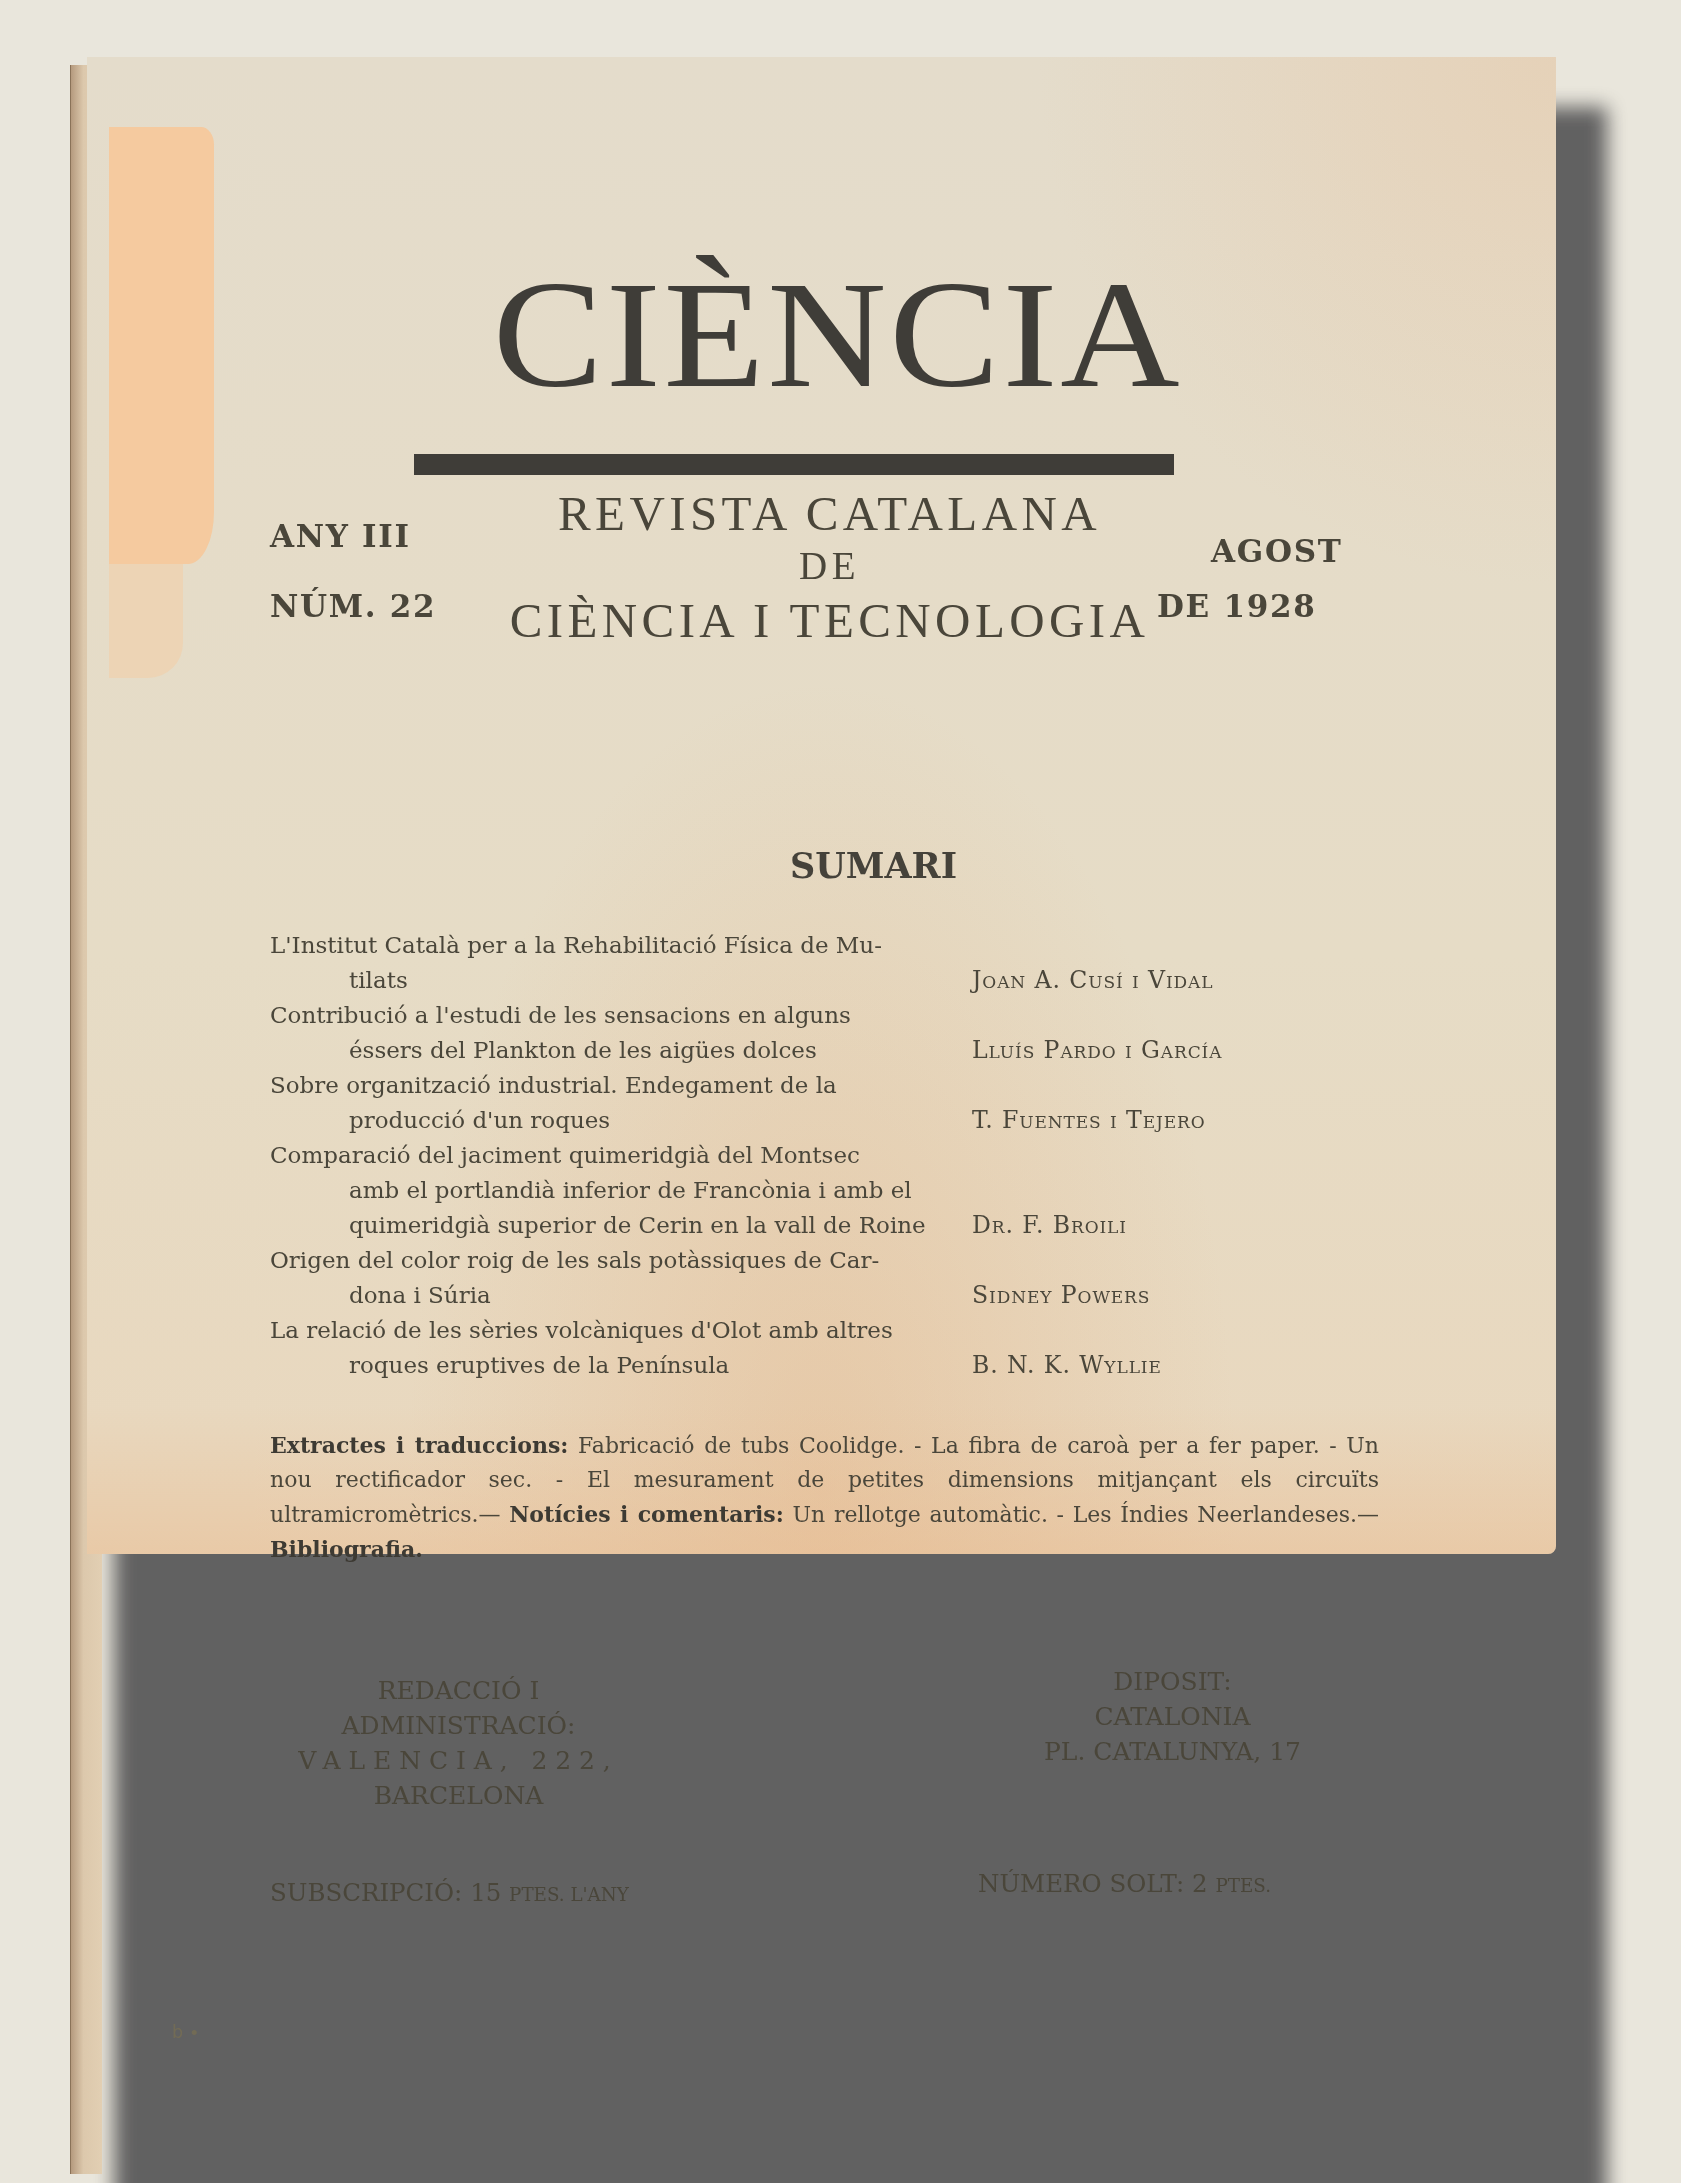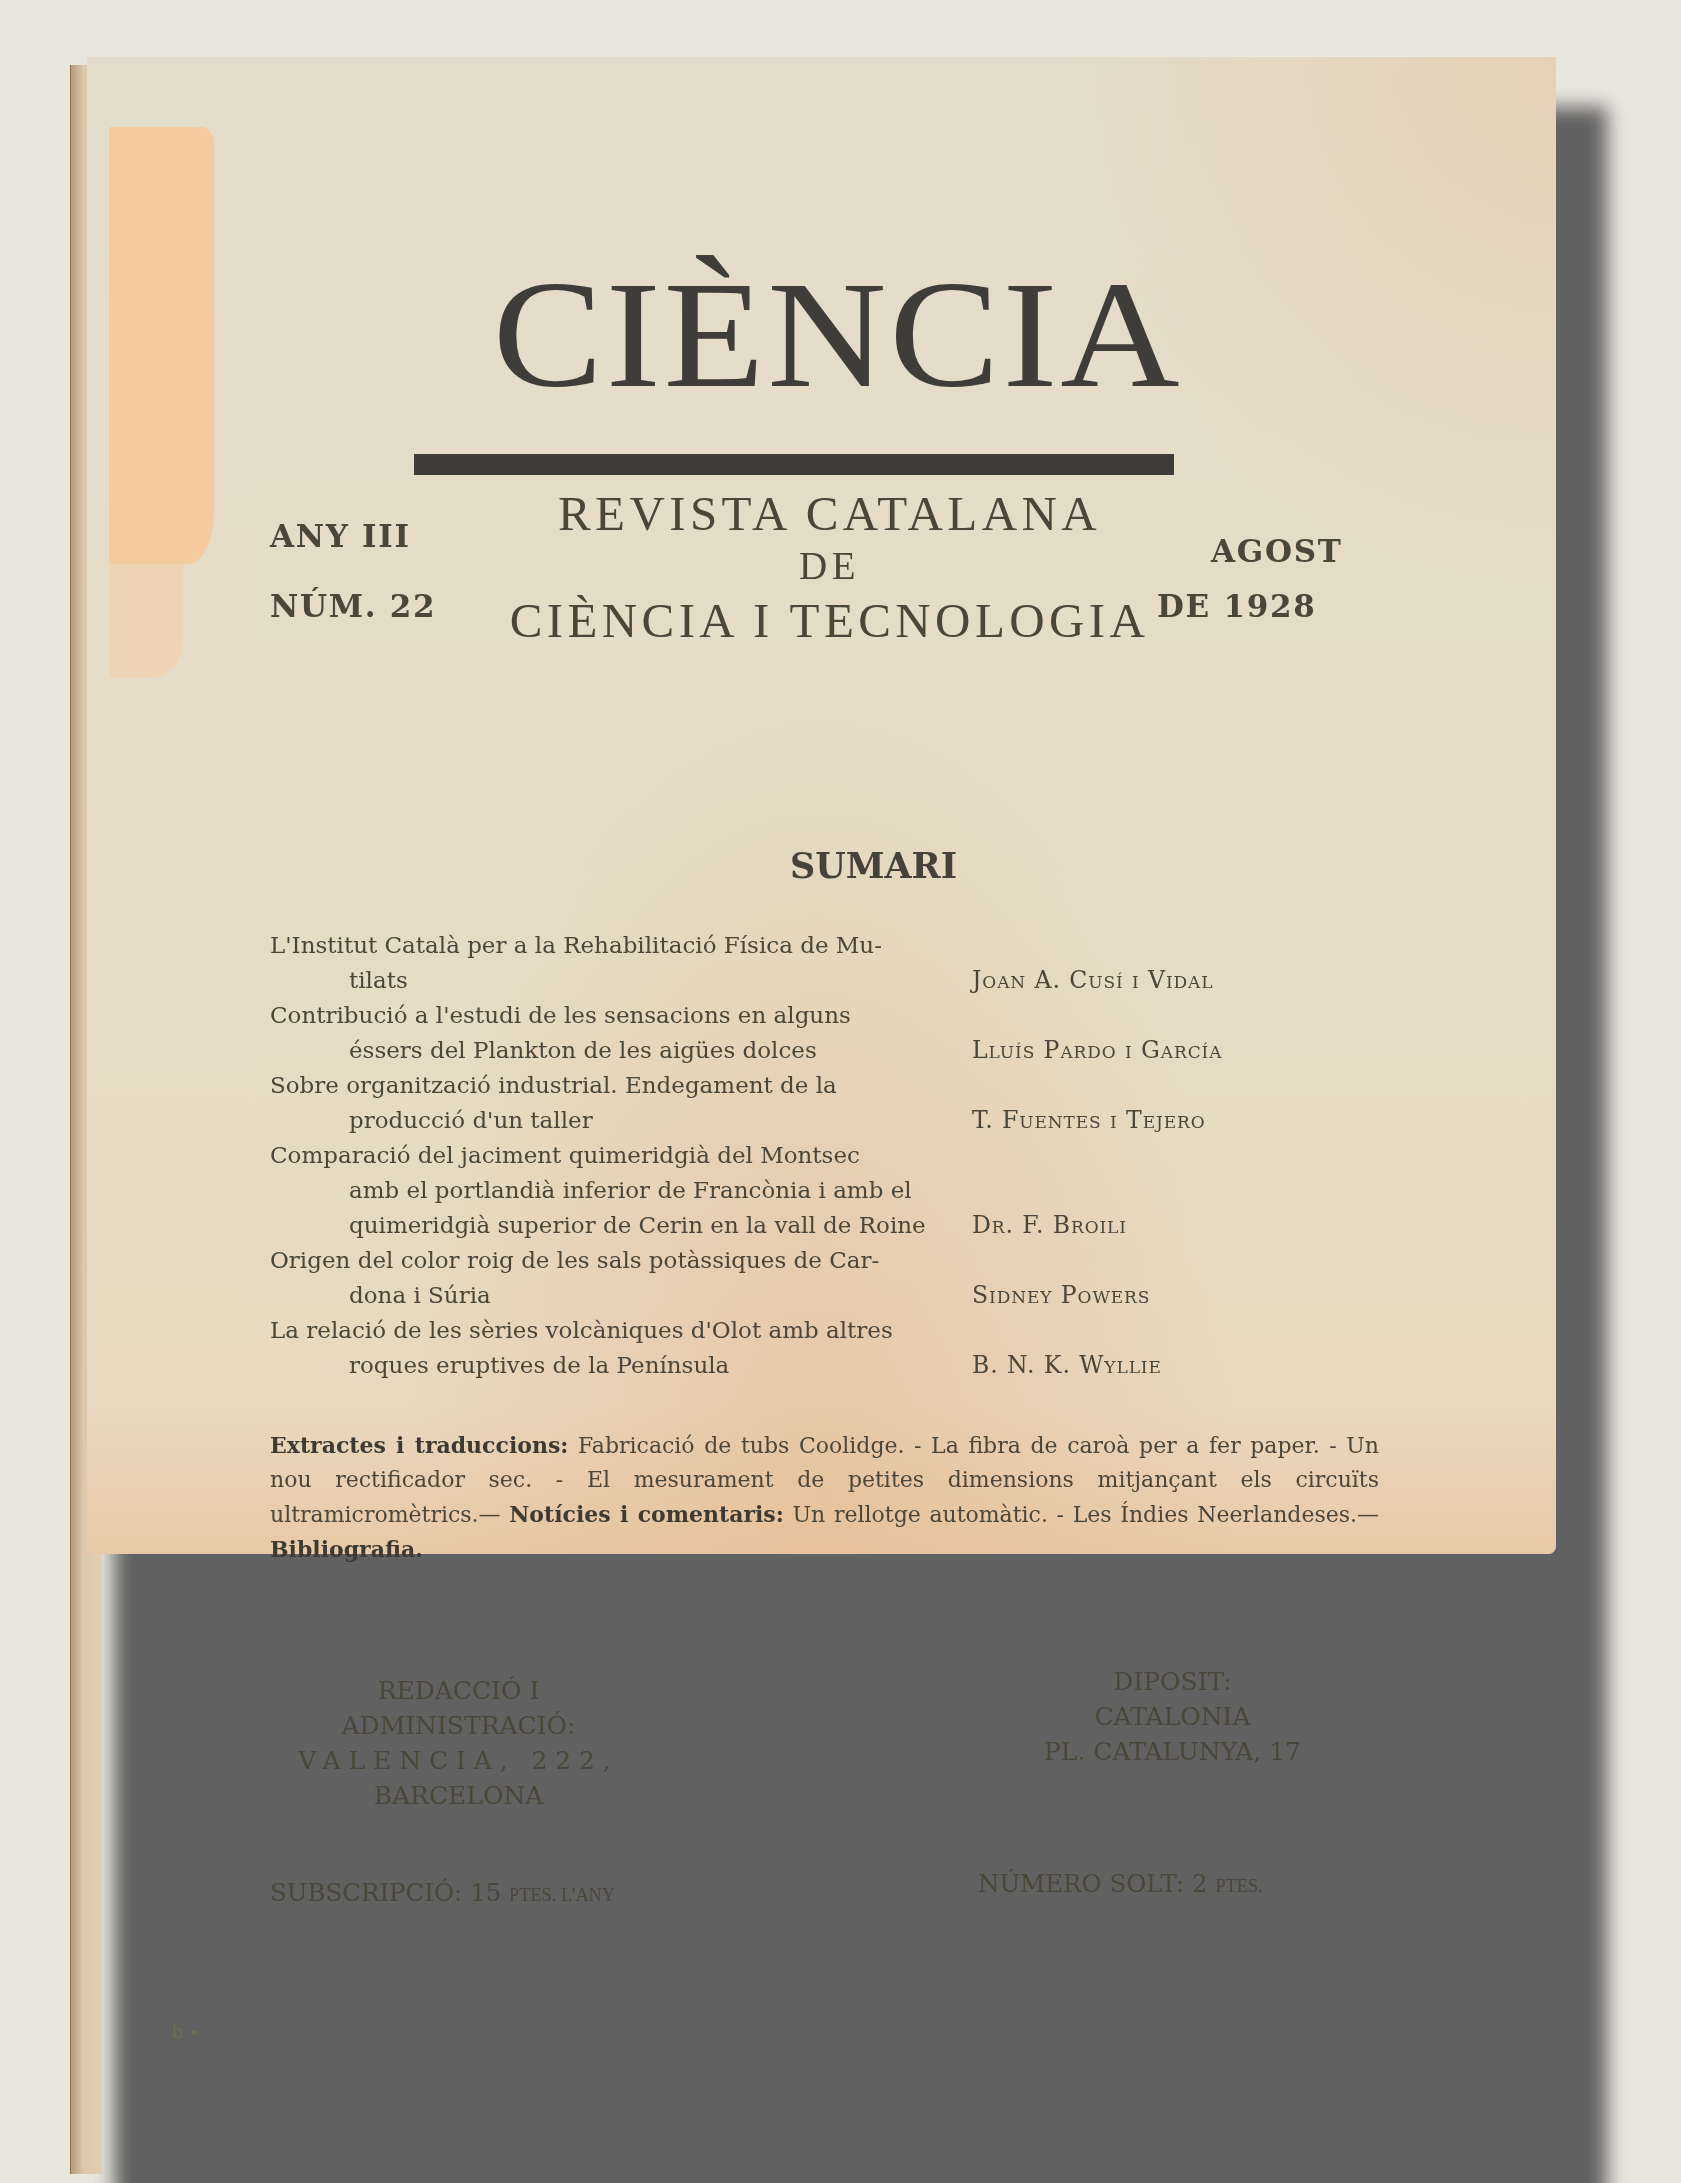--- a/index.html
+++ b/index.html
@@ -80,21 +80,21 @@
       text-align:justify; color:#4a463a;
     }
     .misc b { color:#3d3a33; }
     .addr {
       position:absolute; font-family:"DejaVu Serif", serif; font-size:25px;
       line-height:35px; text-align:center; color:#4a463a;
     }
     .price {
       position:absolute; font-family:"DejaVu Serif", serif; font-size:24.5px; color:#4a463a;
     }
-    .price small { font-size:18.3px;font-family:Liberation Serif, serif; }
+    .price small { font-size:18.3px; }
     .pencil {
       position:absolute; left:85px; top:1965px; font-size:17.5px; color:#7a7050; opacity:.7;
       font-family:"DejaVu Sans", sans-serif;
     }
   </style>
 </head>
 <body>
 
 <div class="shadow"></div>
 <div class="spine"></div>
@@ -129,21 +129,21 @@
     <div class="toc-row">
       <div class="toc-title">
           <span class="first">Contribució a l'estudi de les sensacions en alguns</span>
           <span class="cont">éssers del Plankton de les aigües dolces</span>
         </div>
       <div class="toc-author">Lluís Pardo i García</div>
     </div>
     <div class="toc-row">
       <div class="toc-title">
           <span class="first">Sobre organització industrial. Endegament de la</span>
-          <span class="cont">producció d'un taller</span>
+          <span class="cont">producció d'un roques</span>
         </div>
       <div class="toc-author">T. Fuentes i Tejero</div>
     </div>
     <div class="toc-row">
       <div class="toc-title">
           <span class="first">Comparació del jaciment quimeridgià del Montsec</span>
           <span class="cont">amb el portlandià inferior de Francònia i amb el quimeridgià superior de Cerin en la vall de Roine</span>
         </div>
       <div class="toc-author">Dr. F. Broili</div>
     </div>

